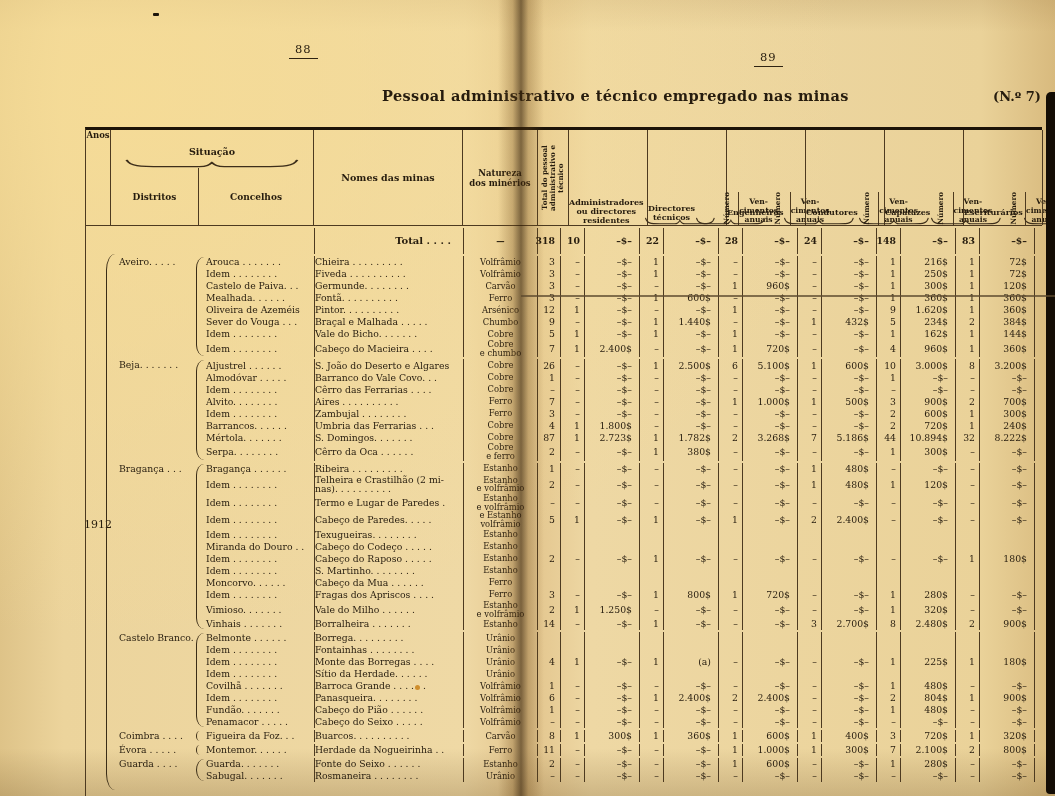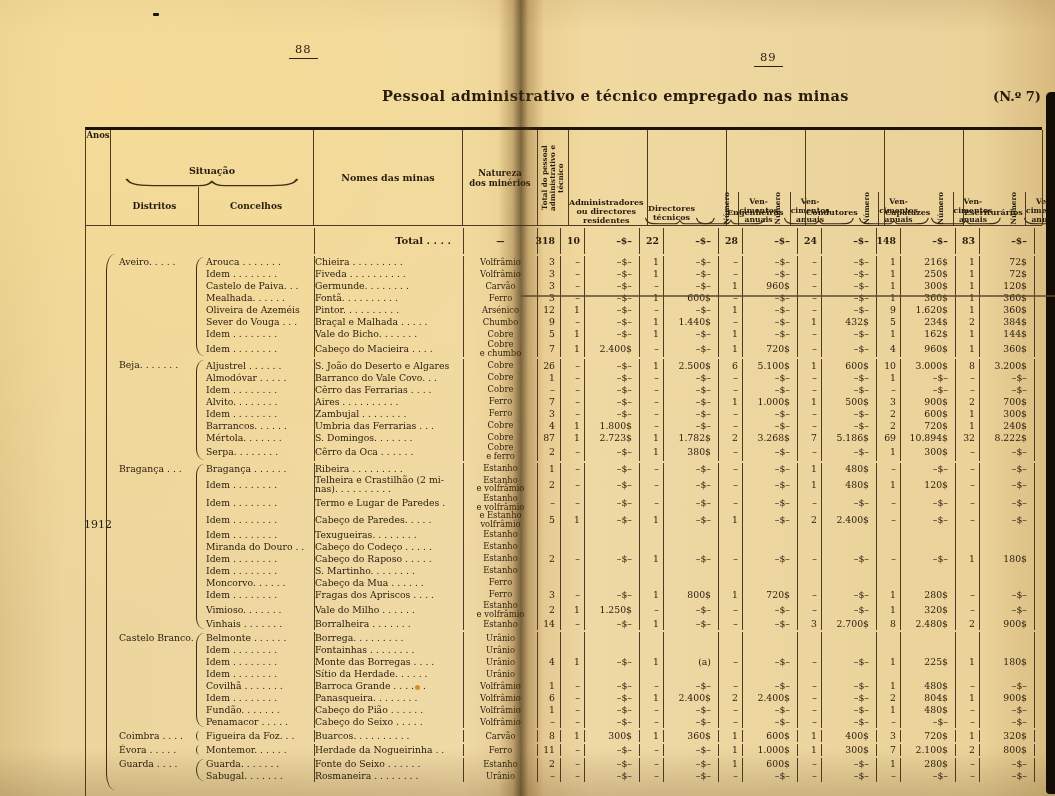--- a/index.html
+++ b/index.html
@@ -18,21 +18,21 @@
   .pagenum{font-size:11.5px;letter-spacing:1px;text-align:center;border-bottom:1px solid #2e2312;padding:0 6px 2px 6px;}
   .doc-title{font-weight:bold;font-size:14.5px;letter-spacing:.4px;white-space:nowrap;}
   .corner-note{font-weight:bold;font-size:13px;white-space:nowrap;}
   
   .table{left:85px;top:127px;width:957px;height:669px;border-top:3px solid #1c1308;border-left:1px solid var(--ln);box-sizing:border-box;position:absolute;}
   .thead{display:flex;height:96px;border-bottom:1px solid var(--ln);box-sizing:border-box;font-weight:bold;}
   .thead *{box-sizing:border-box;}
   .hc{flex:none;position:relative;}
   .h-anos{width:25px;border-right:1px solid var(--ln);display:flex;align-items:flex-start;justify-content:center;font-size:8.5px;}
   .h-sit{width:203px;border-right:1px solid var(--ln);display:flex;flex-direction:column;}
-  .h-sit-title{text-align:center;font-size:9.5px;padding-top:16px;margin-top:19px;}
+  .h-sit-title{text-align:center;font-size:9.5px;padding-top:16px;}
   .h-sub{flex:1;display:flex;}
   .h-sub > div{display:flex;align-items:center;justify-content:center;font-size:9px;}
   .h-dist{width:88px;border-right:1px solid var(--ln);}
   .h-conc{flex:1;}
   .h-nomes{width:149px;border-right:1px solid var(--ln);display:flex;align-items:center;justify-content:center;font-size:9.5px;}
   .h-nat{width:74px;display:flex;align-items:center;justify-content:center;text-align:center;font-size:8.5px;line-height:10px;white-space:pre-line;}
   .h-total{width:32px;border-left:1px solid var(--ln);border-right:1px solid var(--ln);display:flex;align-items:center;justify-content:center;}
   .vtext{writing-mode:vertical-rl;transform:rotate(180deg);font-size:7.2px;line-height:8px;text-align:center;white-space:pre-line;font-weight:bold;}
   .hgroup{width:79px;border-right:1px solid var(--ln);display:flex;flex-direction:row;align-items:flex-end;}
   .hg-title{min-height:30px;display:flex;align-items:center;justify-content:center;text-align:center;font-size:8px;line-height:9px;white-space:pre-line;padding-top:5px;}
@@ -493,21 +493,21 @@
             <div class="cell c-nat">Cobre</div>
             <div class="cell c-total">87</div>
             <div class="cell c-num">1</div>
             <div class="cell c-ven">2.723$</div>
             <div class="cell c-num">1</div>
             <div class="cell c-ven">1.782$</div>
             <div class="cell c-num">2</div>
             <div class="cell c-ven">3.268$</div>
             <div class="cell c-num">7</div>
             <div class="cell c-ven">5.186$</div>
-            <div class="cell c-num">69</div>
+            <div class="cell c-num">44</div>
             <div class="cell c-ven">10.894$</div>
             <div class="cell c-num">32</div>
             <div class="cell c-ven">8.222$</div>
           </div>
           <div class="trow">
             <div class="cell c-concelho">Serpa. . . . . . . .</div>
             <div class="cell c-nome">Cêrro da Oca  . . . . . .</div>
             <div class="cell c-nat">Cobre
 e ferro</div>
             <div class="cell c-total">2</div>

